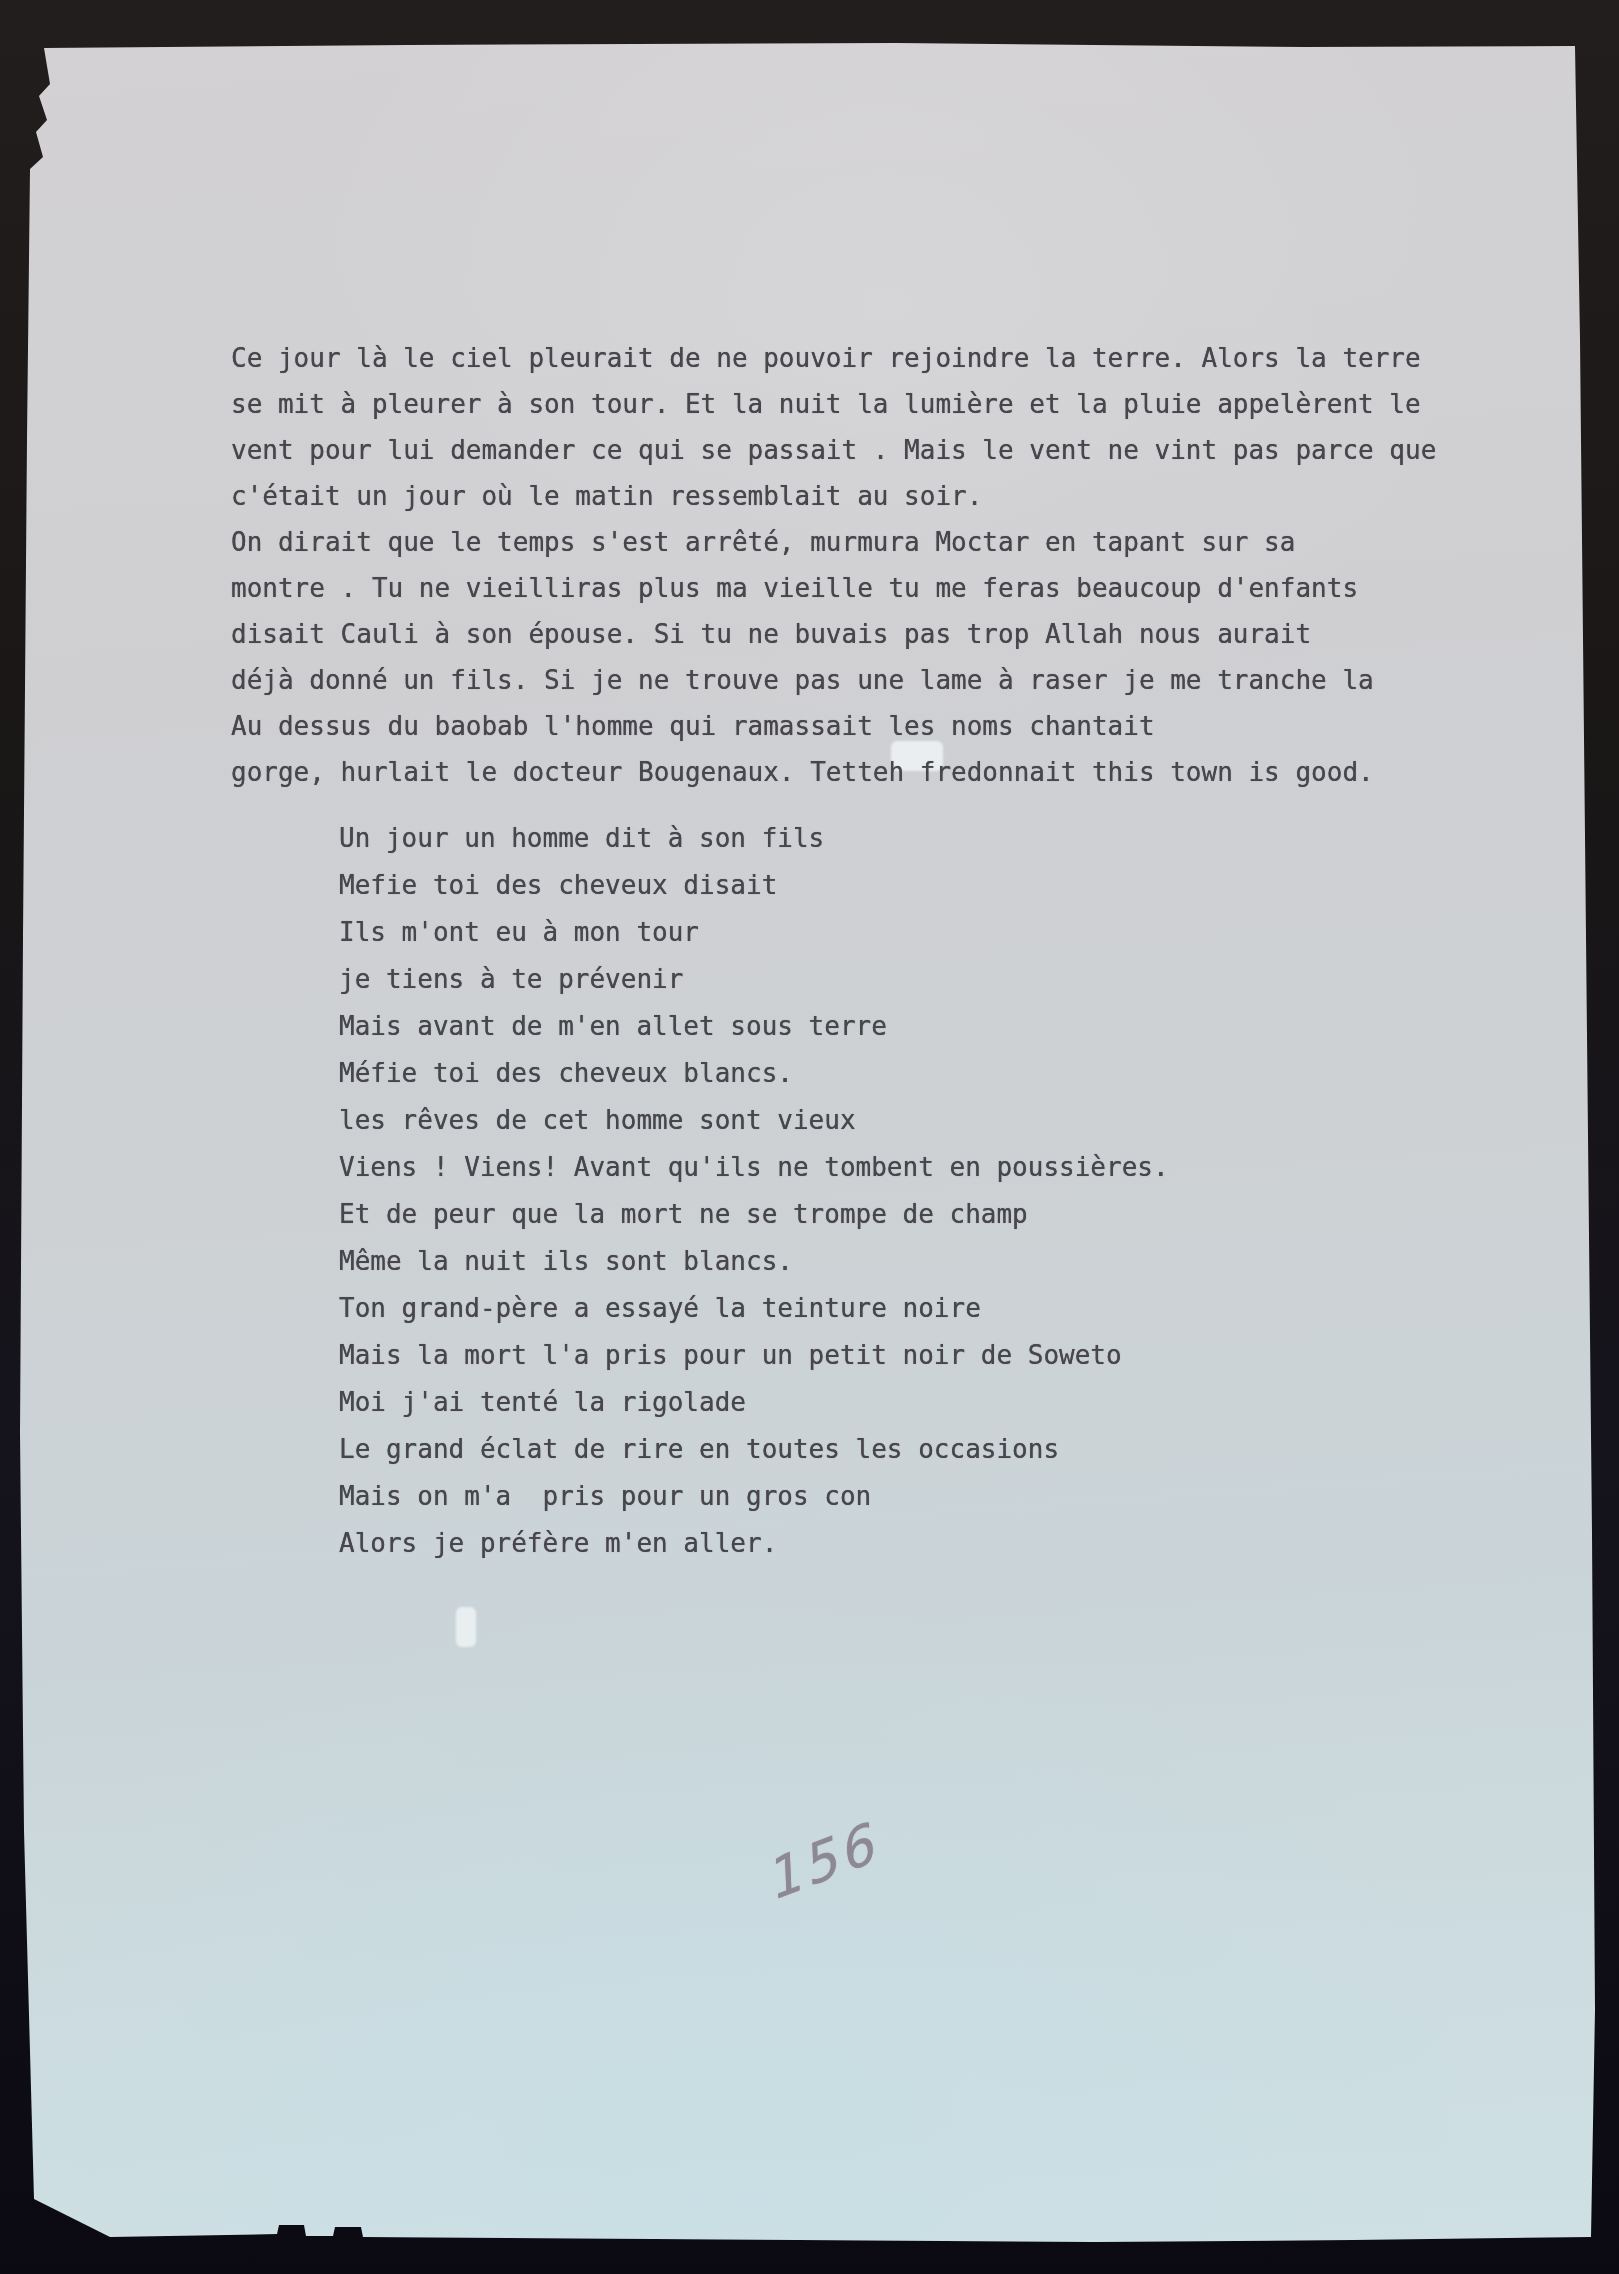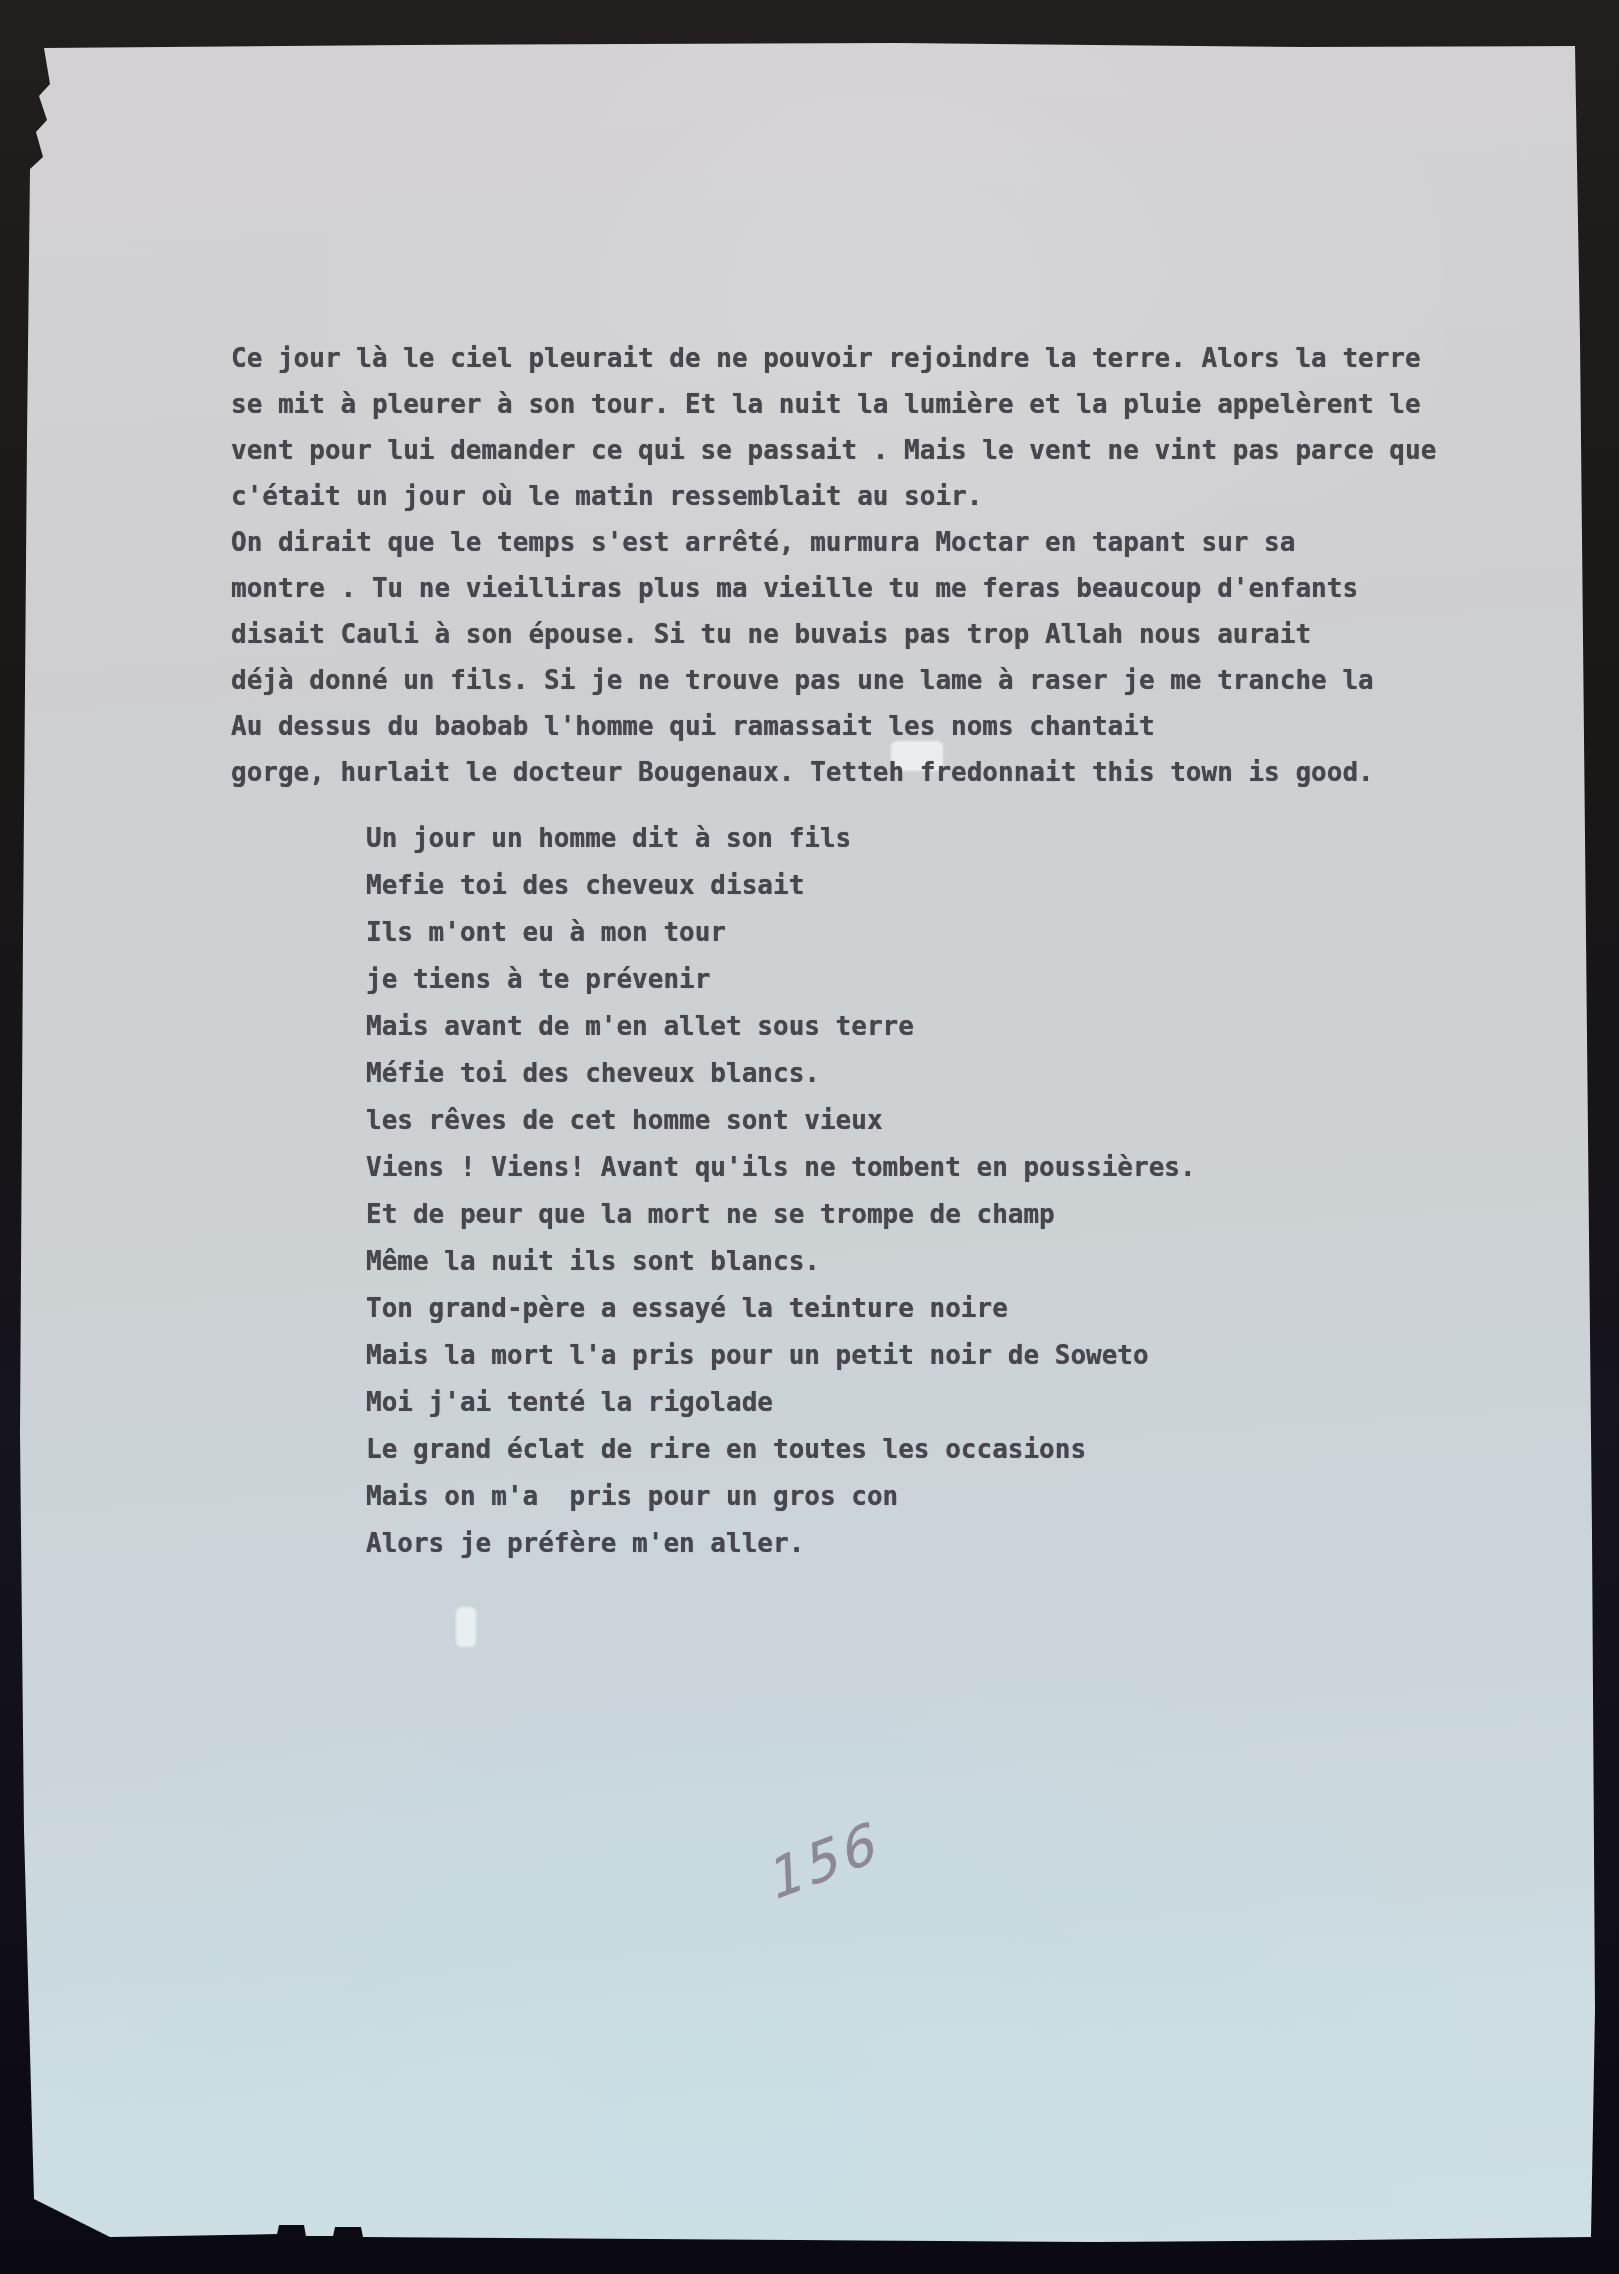--- a/index.html
+++ b/index.html
@@ -39,25 +39,24 @@
     position: absolute;
     color: #47464c;
     font-size: 26px;
     text-shadow: 0 0 0.7px rgba(62,61,68,0.85);
   }
   .line {
     white-space: pre;
     height: 46px;
     display: flex;
     align-items: center;
-    font-weight: bold;
   }
   .poem .line { height: 47px; }
   .prose { left: 221px; top: 295px; }
-  .poem  { left: 356px; top: 774px; }
+  .poem  { left: 329px; top: 774px; }
   .correction {
     position: absolute;
     background: rgba(238,243,245,0.85);
     border-radius: 6px;
     filter: blur(1px);
   }
   .correction.c1 { left: 881px;  top: 701px;  width: 52px; height: 30px; }
   .correction.c2 { left: 446px;  top: 1567px; width: 20px; height: 40px; }
   .page-number {
     position: absolute;

